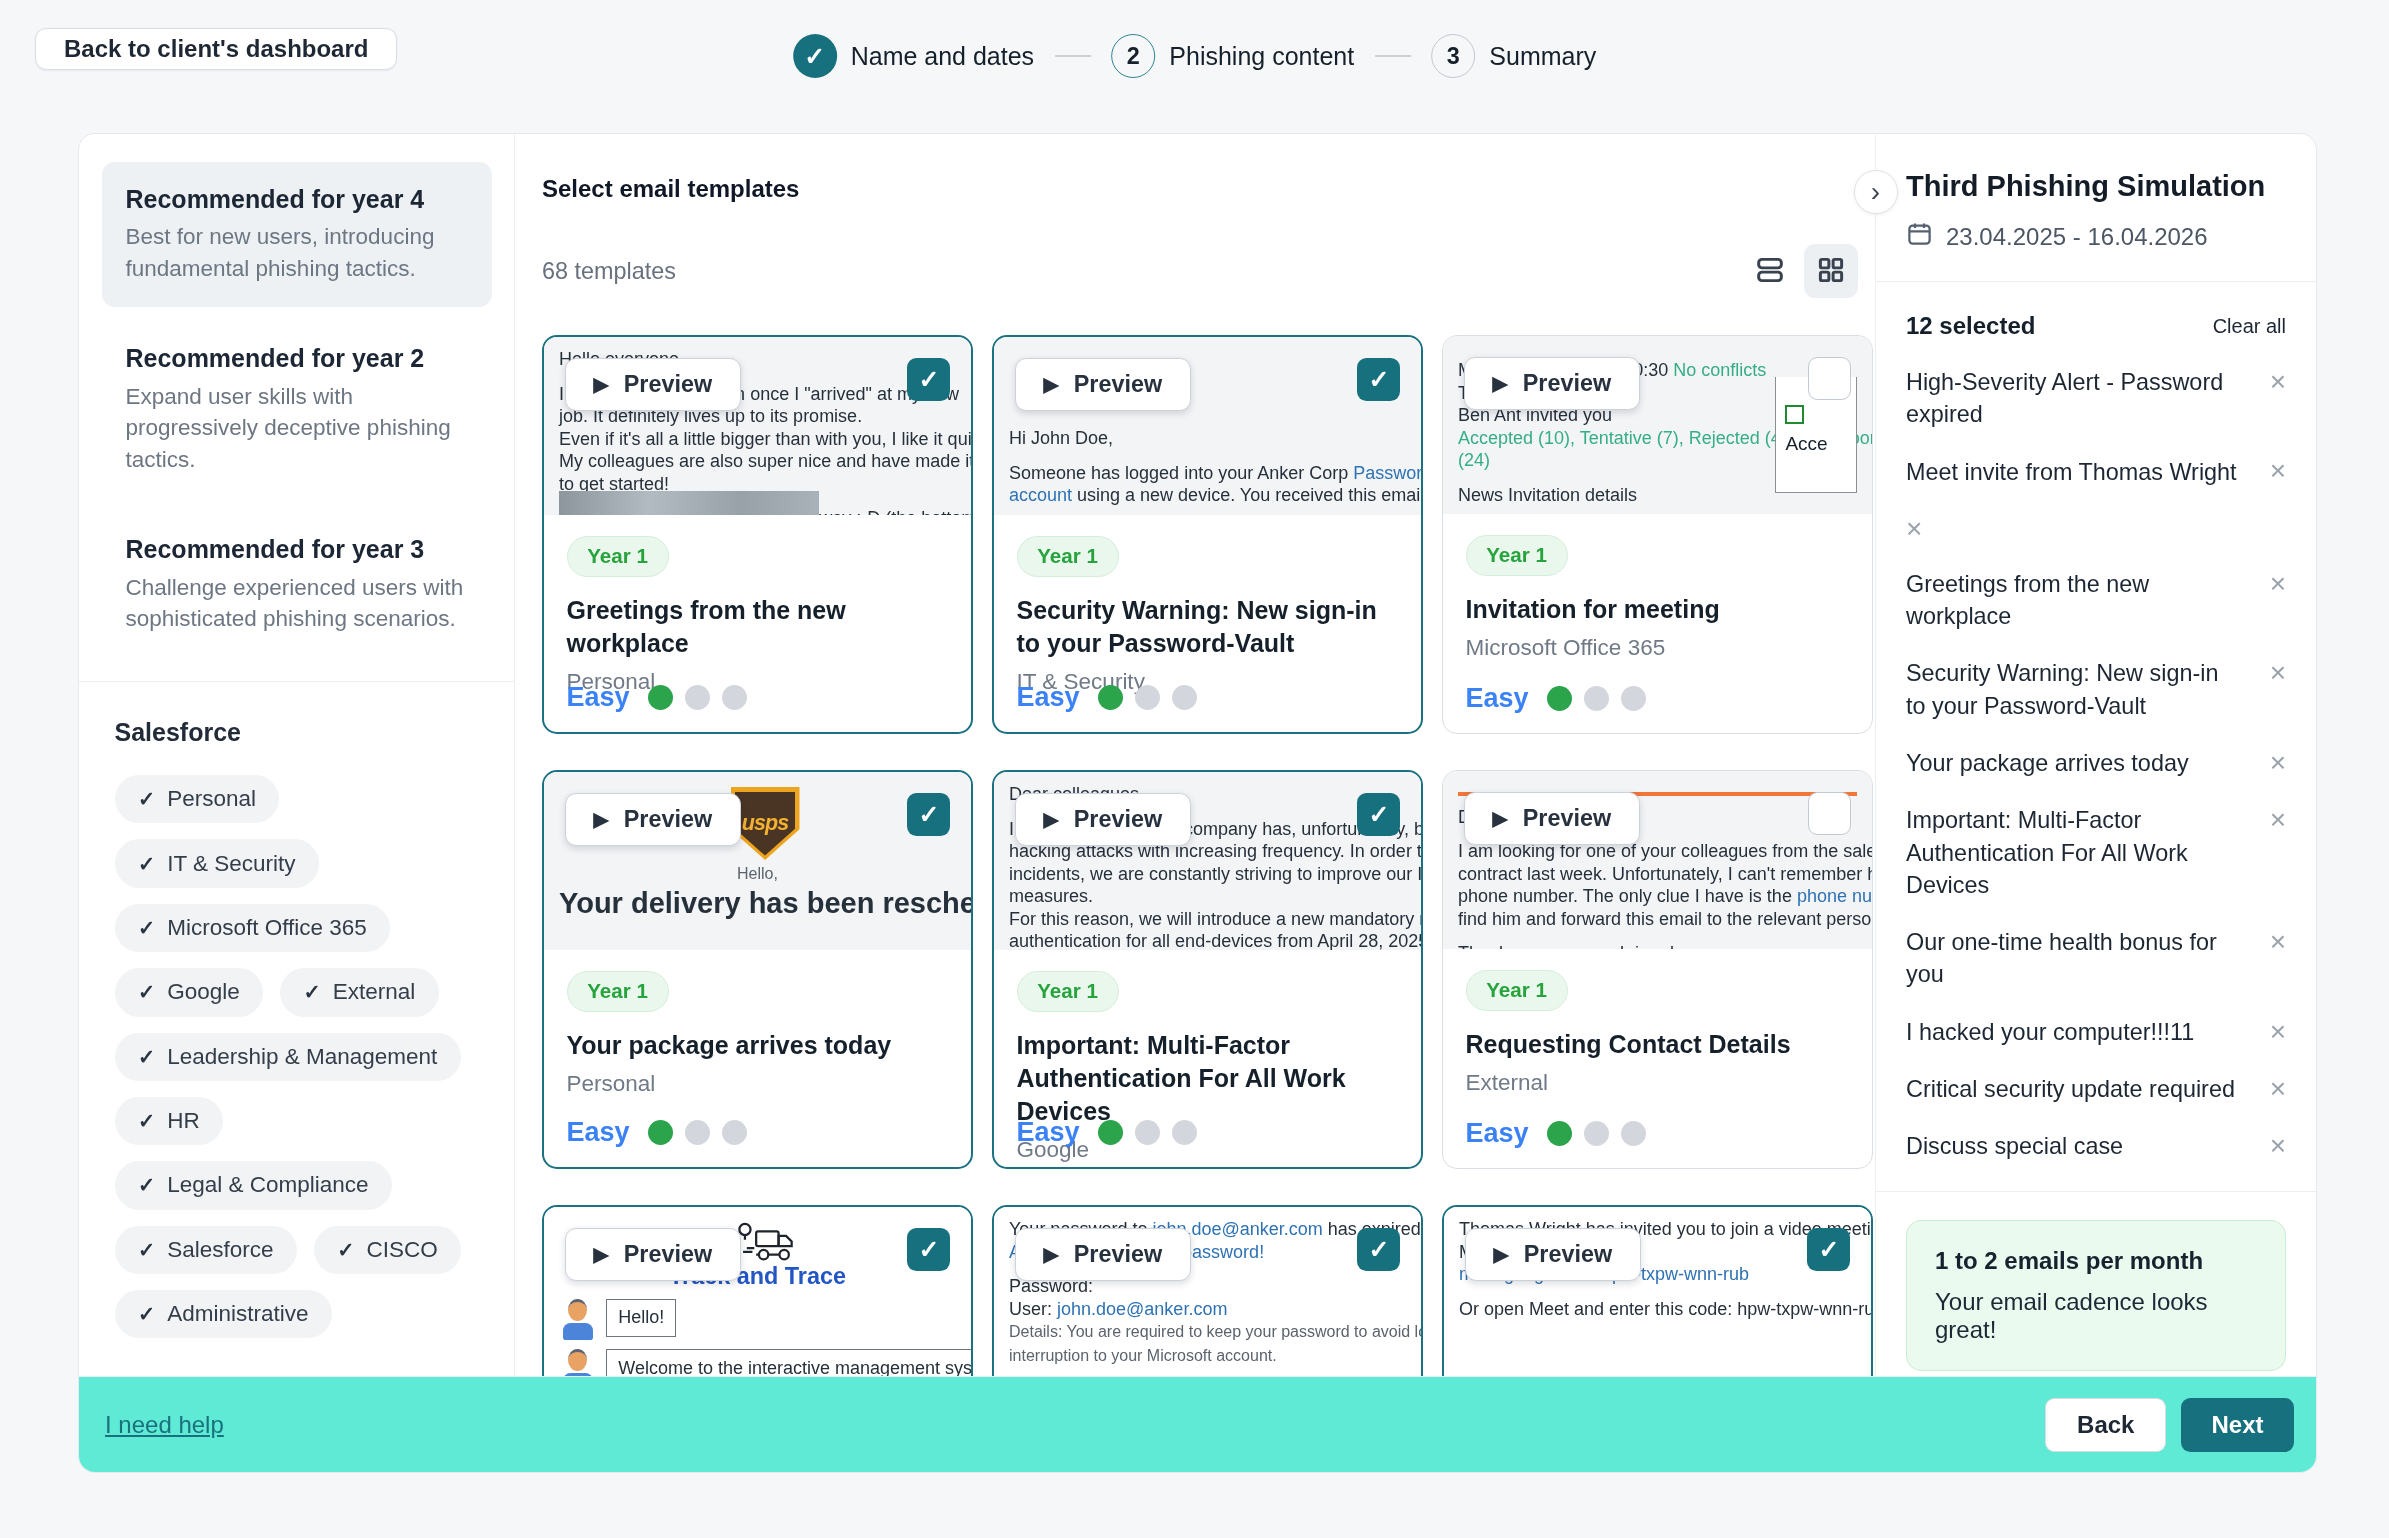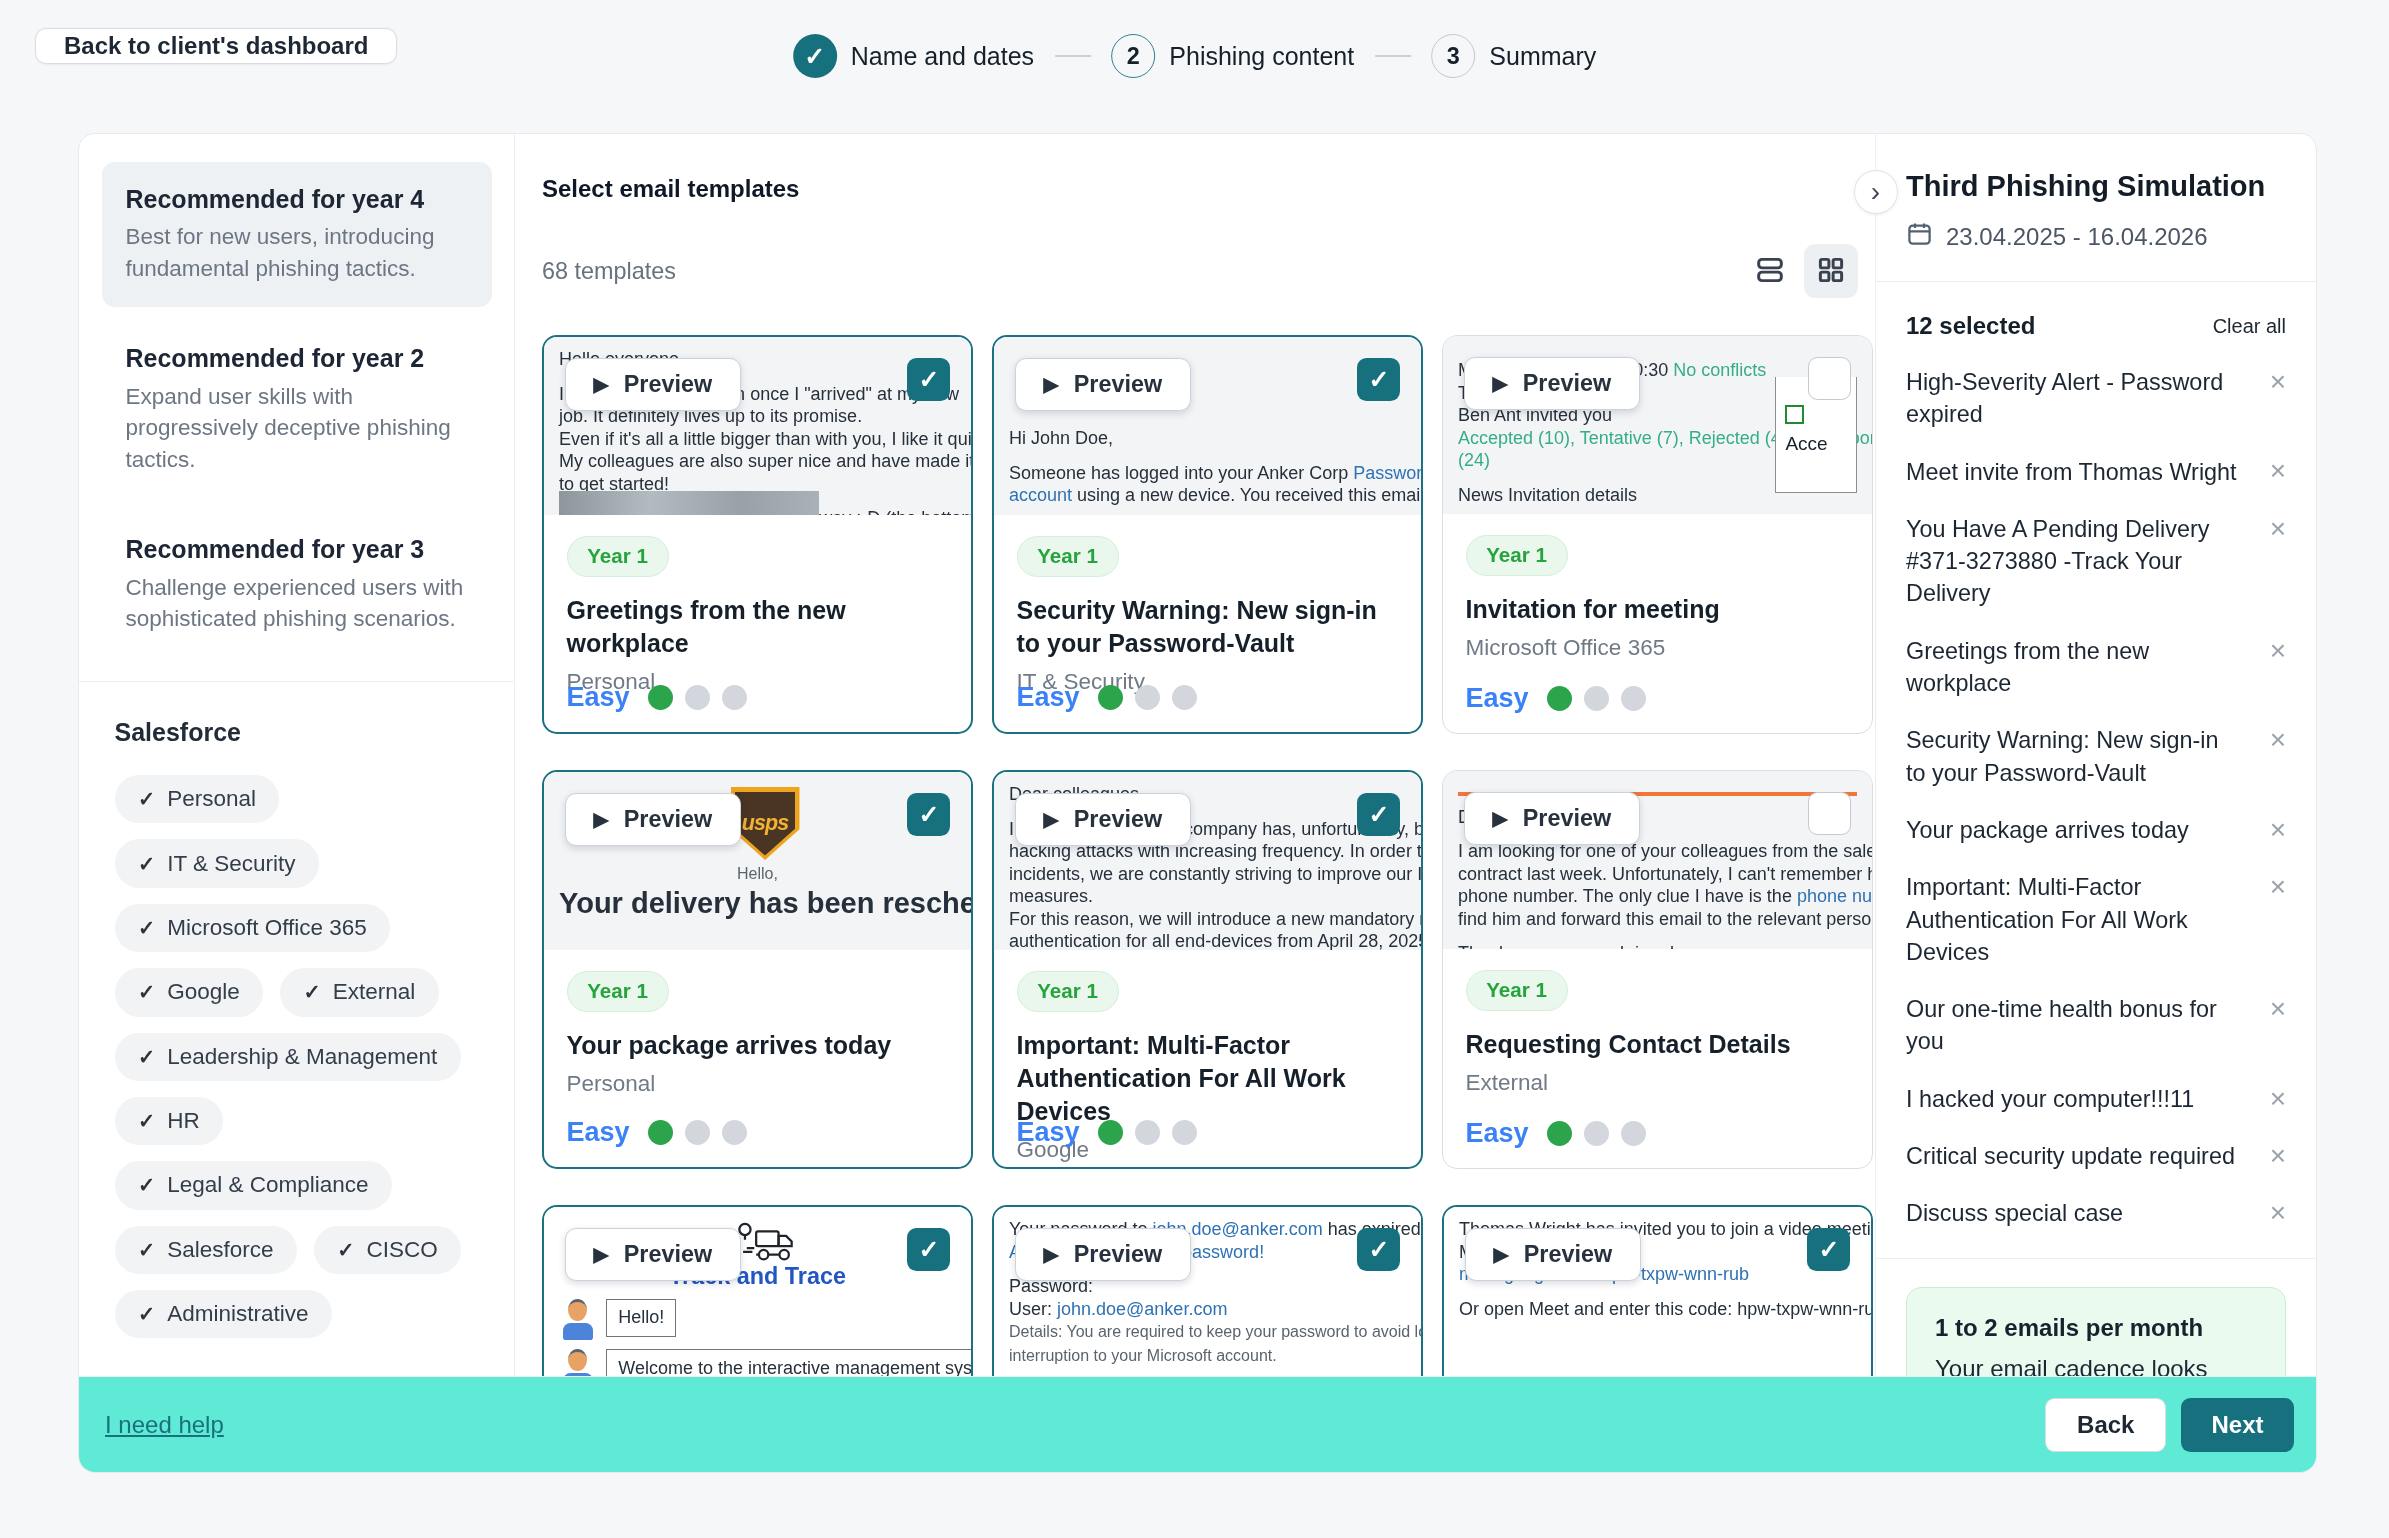--- a/index.html
+++ b/index.html
@@ -1,21 +1,21 @@
 <!DOCTYPE html>
 <html style="font-size:15px"><head>
 <meta charset="utf-8">
 <style>
   * { margin:0; padding:0; box-sizing:border-box; }
   html,body { width:2389px; height:1538px; }
   body { font-family:"Liberation Sans", sans-serif; background:#f6f7f9; color:#1d2733; overflow:hidden; }
   .app { position:relative; width:2389px; height:1538px; }
 
   
-  .back-btn { position:absolute; left:35px; top:28px; height:36px; padding:0 28px;
+  .back-btn { position:absolute; left:35px; top:28px; height:42px; padding:0 28px;
     background:#fff; border:0.9px solid #d9dde3; border-radius:11.2px; font-size:24px; font-weight:700;
     color:#1e2734; display:flex; align-items:center; box-shadow:0 0.9px 1.9px rgba(16,24,40,.05); cursor:pointer; }
   .stepper { position:absolute; top:34px; left:50%; transform:translateX(-50%);
     display:flex; align-items:center; gap:20.6px; }
   .step { display:flex; align-items:center; gap:14px; cursor:pointer; }
   .step-circle { width:44px; height:44px; border-radius:50%; display:flex; align-items:center;
     justify-content:center; font-size:23.4px; font-weight:600; color:#15202b; }
   .step.done .step-circle { background:#17707e; color:#fff; font-size:25px; }
   .step.active .step-circle { border:1.9px solid #2c8396; }
   .step.upcoming .step-circle { border:1.9px solid #c2c8d1; }
@@ -485,21 +485,20 @@
       <div class="r-items" id="sel-items">
           <div class="sel-item">
             <span class="sel-txt">High-Severity Alert - Password expired</span>
             <span class="sel-x">×</span>
           </div>
           <div class="sel-item">
             <span class="sel-txt">Meet invite from Thomas Wright</span>
             <span class="sel-x">×</span>
           </div>
           <div class="sel-item">
-            <span class="sel-txt">You Have A Pending Delivery #371-3273880 -Track Your Delivery</span>
             <span class="sel-x">×</span>
           </div>
           <div class="sel-item">
             <span class="sel-txt">Greetings from the new workplace</span>
             <span class="sel-x">×</span>
           </div>
           <div class="sel-item">
             <span class="sel-txt">Security Warning: New sign-in to your Password-Vault</span>
             <span class="sel-x">×</span>
           </div>

